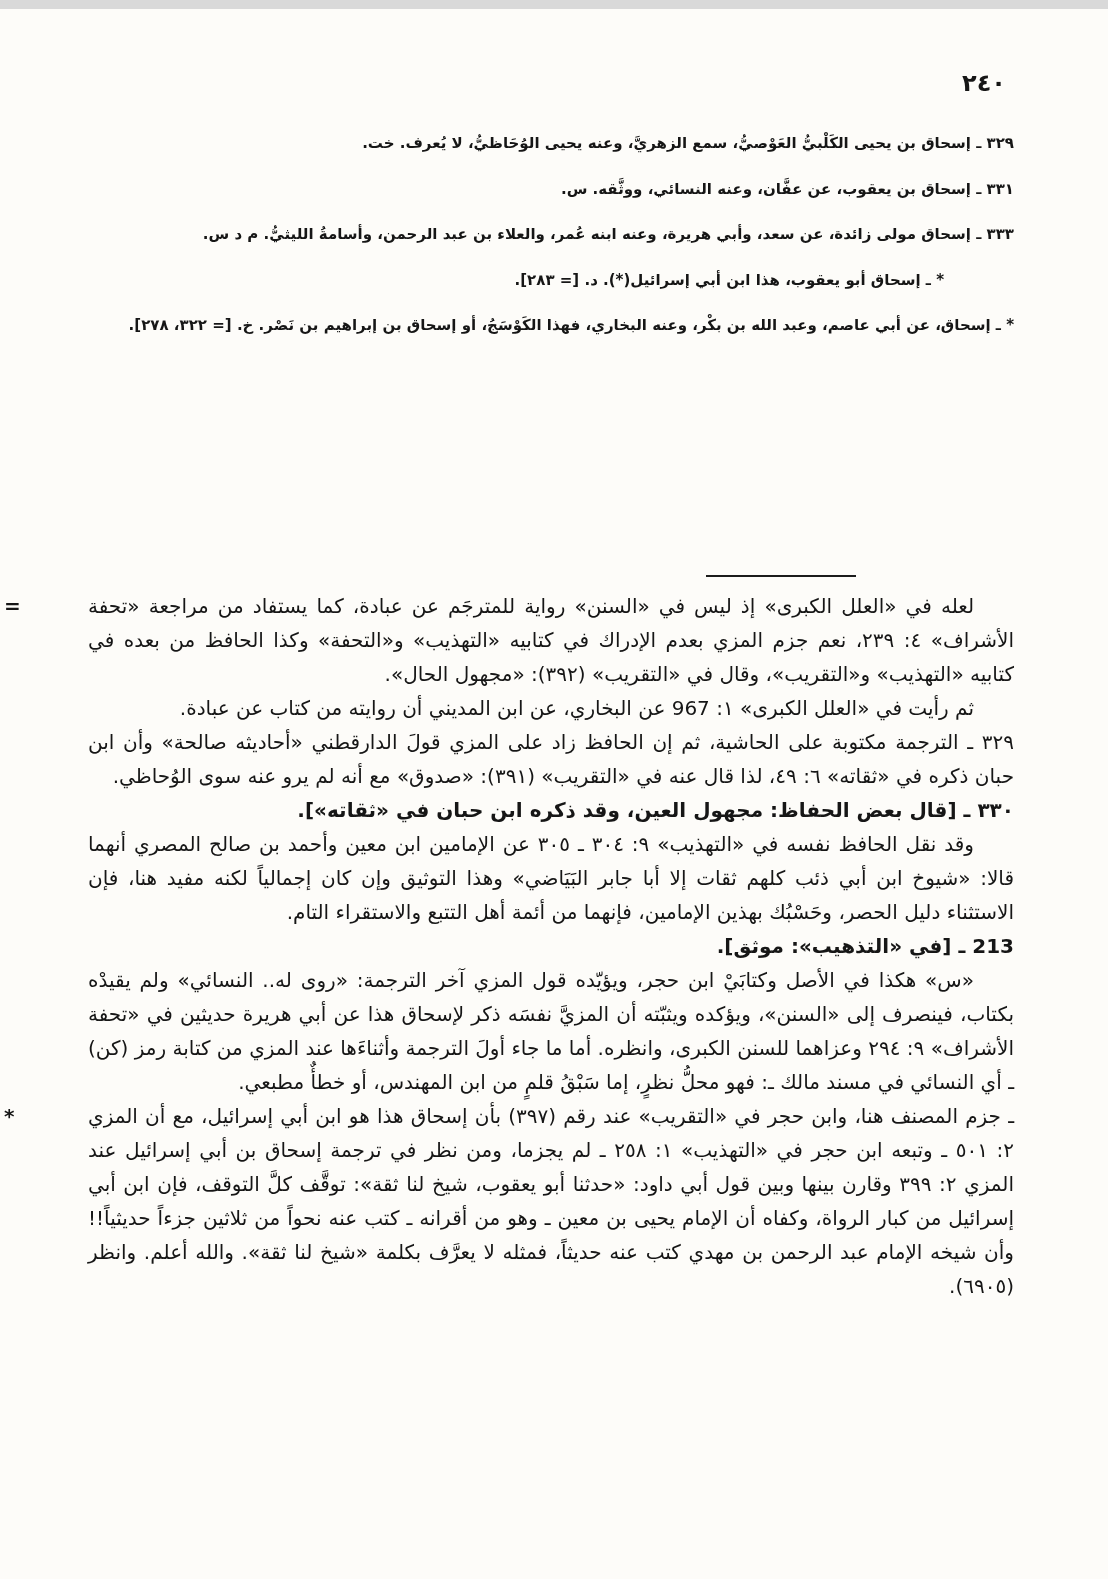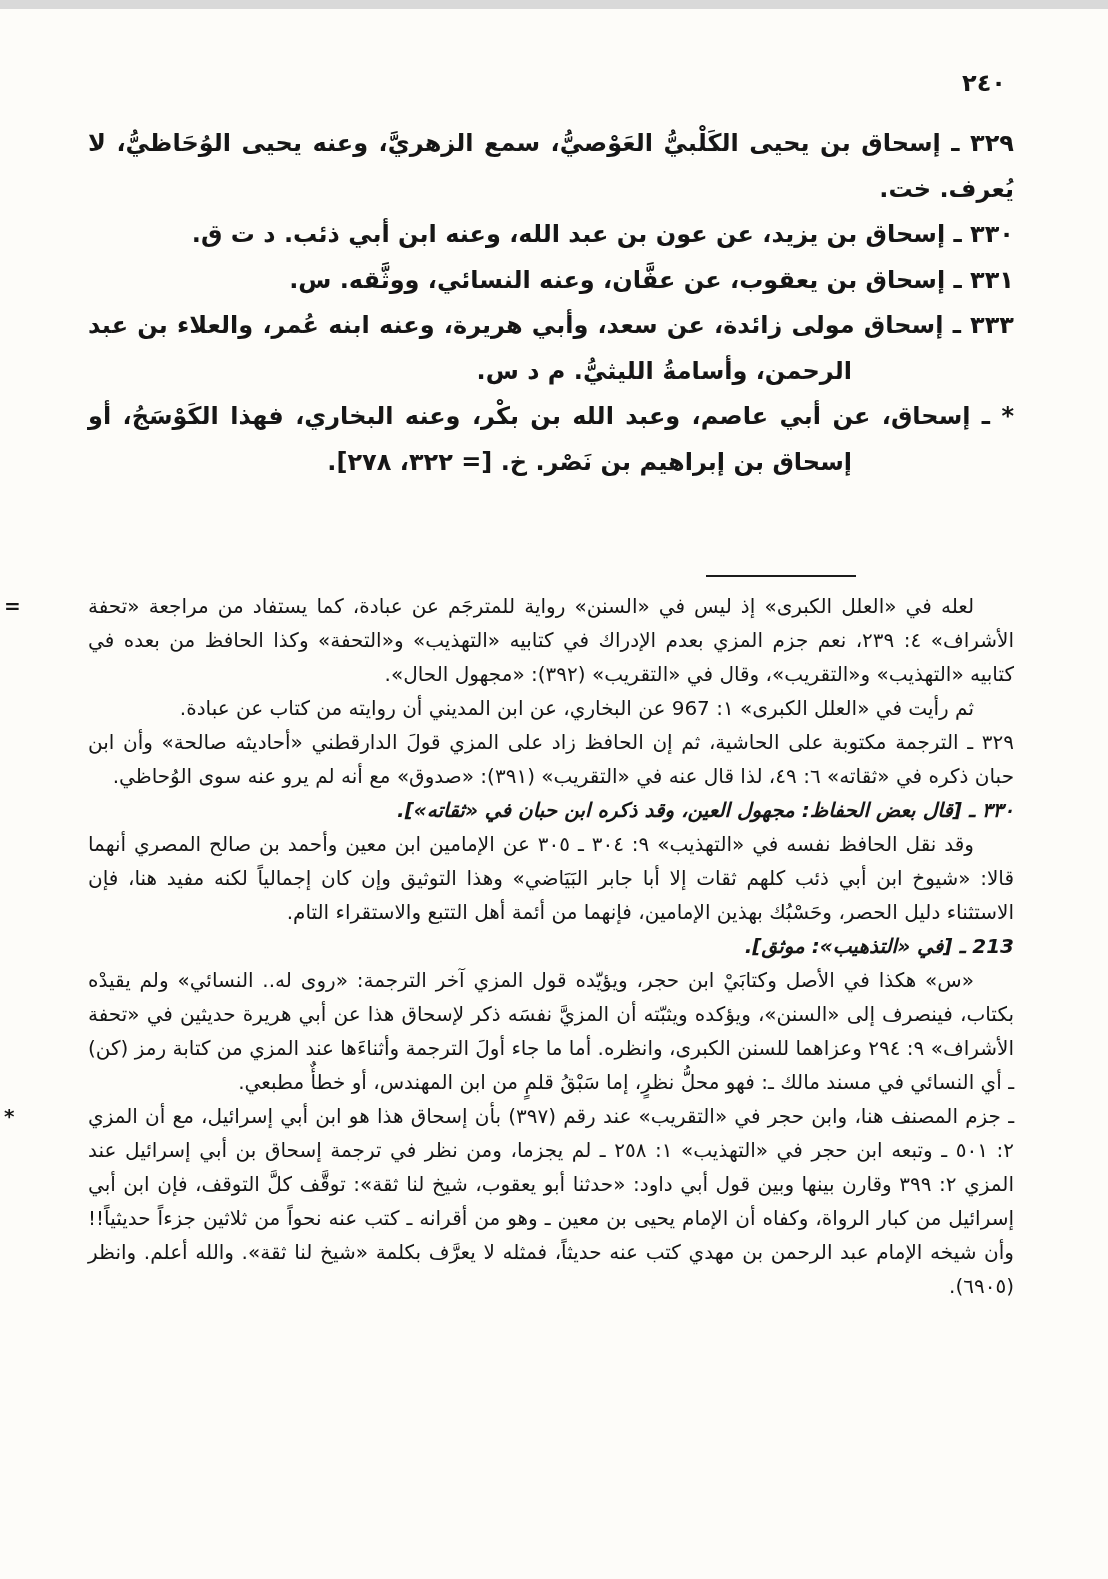--- a/index.html
+++ b/index.html
@@ -21,21 +21,21 @@
   .page-number {
     position: absolute;
     top: 60px; right: 102px;
     font-size: 24px;
     font-weight: bold;
     letter-spacing: 2px;
   }
   .main-text {
     position: absolute;
     top: 112px; right: 94px; left: 88px;
-    font-size: 24px;
+    font-size: 15px;
     line-height: 45.5px;
     font-weight: bold;
     text-align: justify;
   }
   .entry { margin: 0; }
   .entry.hang {
     padding-right: 162px;
     text-indent: -162px;
   }
   .entry.indented {
@@ -49,40 +49,40 @@
   }
   .footnotes {
     position: absolute;
     top: 580px; right: 94px; left: 88px;
     font-size: 20px;
     line-height: 34px;
     text-align: justify;
   }
   .fn { margin: 0; position: relative; }
   .fn.indent { text-indent: 40px; }
-  .fn.bold { font-weight: bold; font-style: italic; }
+  .fn.bold { font-weight: bold; }
   .fn .margin-marker {
     position: absolute;
     left: -84px; top: 0;
     text-indent: 0;
     font-weight: bold;
   }
 </style>
 </head>
 <body>
 
 <div class="page">
 
   <div class="page-number">٢٤٠</div>
 
   <div class="main-text">
     <p class="entry">٣٢٩ ـ إسحاق بن يحيى الكَلْبيُّ العَوْصيُّ، سمع الزهريَّ، وعنه يحيى الوُحَاظيُّ، لا يُعرف. خت.</p>
-    <p class="entry">٣٣٠ ـ إسحاق بن يزيد، عن عون بن عبد الله، وعنه ابن أبي ذئب. د ت ق.</p>
     <p class="entry">٣٣١ ـ إسحاق بن يعقوب، عن عفَّان، وعنه النسائي، ووثَّقه. س.</p>
     <p class="entry hang">٣٣٣ ـ إسحاق مولى زائدة، عن سعد، وأبي هريرة، وعنه ابنه عُمر، والعلاء بن عبد الرحمن، وأسامةُ الليثيُّ. م د س.</p>
+    <p class="entry indented">* ـ إسحاق أبو يعقوب، هذا ابن أبي إسرائيل(*). د. [= ٢٨٣].</p>
     <p class="entry hang">* ـ إسحاق، عن أبي عاصم، وعبد الله بن بكْر، وعنه البخاري، فهذا الكَوْسَجُ، أو إسحاق بن إبراهيم بن نَصْر. خ. [= ٣٢٢، ٢٧٨].</p>
   </div>
 
   <div class="fn-separator"></div>
 
   <div class="footnotes">
     <p class="fn indent"><span class="margin-marker">=</span><span>لعله في «العلل الكبرى» إذ ليس في «السنن» رواية للمترجَم عن عبادة، كما يستفاد من مراجعة «تحفة الأشراف» ٤: ٢٣٩، نعم جزم المزي بعدم الإدراك في كتابيه «التهذيب» و«التحفة» وكذا الحافظ من بعده في كتابيه «التهذيب» و«التقريب»، وقال في «التقريب» (٣٩٢): «مجهول الحال».</span></p>
     <p class="fn indent">ثم رأيت في «العلل الكبرى» ١: 967 عن البخاري، عن ابن المديني أن روايته من كتاب عن عبادة.</p>
     <p class="fn">٣٢٩ ـ الترجمة مكتوبة على الحاشية، ثم إن الحافظ زاد على المزي قولَ الدارقطني «أحاديثه صالحة» وأن ابن حبان ذكره في «ثقاته» ٦: ٤٩، لذا قال عنه في «التقريب» (٣٩١): «صدوق» مع أنه لم يرو عنه سوى الوُحاظي.</p>
     <p class="fn bold">٣٣٠ ـ [قال بعض الحفاظ: مجهول العين، وقد ذكره ابن حبان في «ثقاته»].</p>

